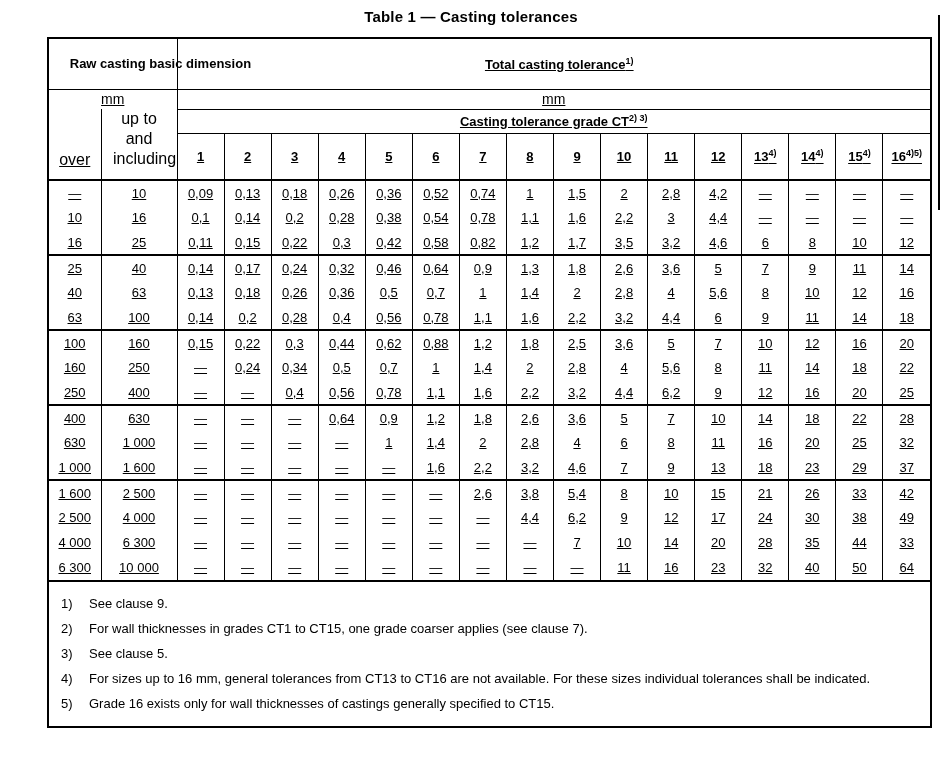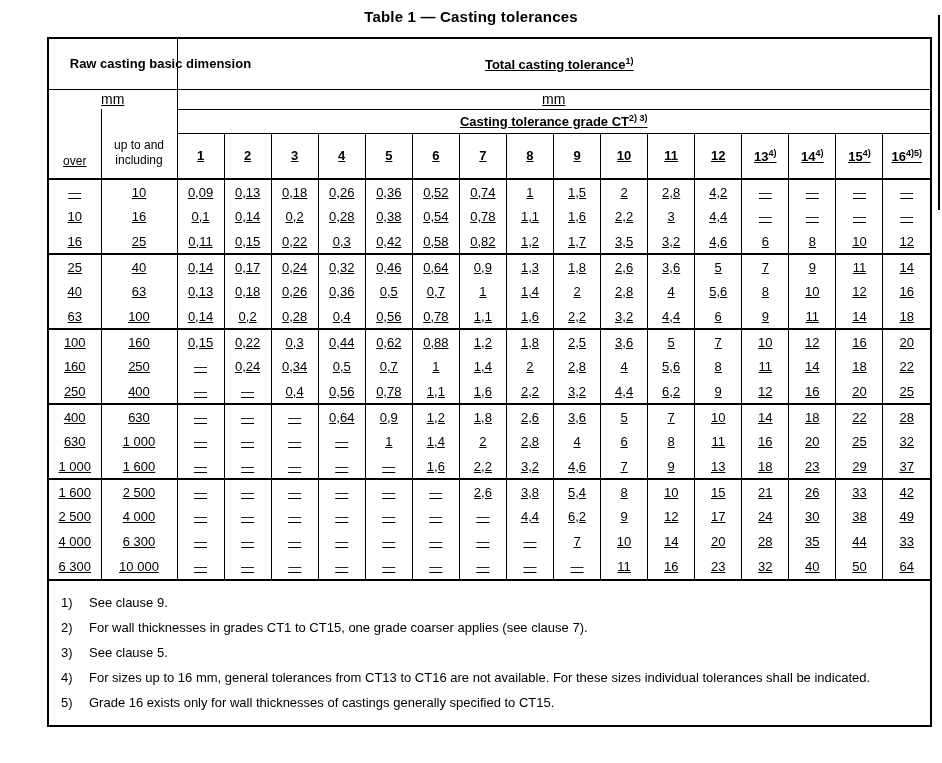--- a/index.html
+++ b/index.html
@@ -26,21 +26,21 @@
   th, td { font-size: 13px; text-align: center; padding: 0 2px; white-space: nowrap; }
   thead th { border: 1px solid #000; font-weight: bold; }
   sup { font-size: 9px; font-weight: bold; }
 
   .raw-dim { height: 50px; vertical-align: middle; }
   .raw-dim span { display: inline-block; width: 86px; line-height: 1.2; }
   .tot-tol { vertical-align: middle; padding-left: 13px; }
   .mm-left, .mm-right { font-weight: normal; height: 20px; font-size: 14px; }
   .mm-left { border-bottom: none; }
   .over, .upto {
-    font-weight: normal; font-size: 12px;
+    font-weight: normal; font-size: 16px;
     border-top: none; border-bottom: 2px solid #000;
     vertical-align: bottom; padding-bottom: 10px;
   }
   .upto span { display: inline-block; width: 52px; line-height: 1.25; white-space: normal; }
   .grade-title { height: 24px; vertical-align: middle; margin-left: 32px; }
   .grade-num { height: 46px; vertical-align: middle; border-bottom: 2px solid #000; }
 
   tbody td {
     border-left: 1px solid #000; border-right: 1px solid #000;
     height: 25px; font-size: 13px;

